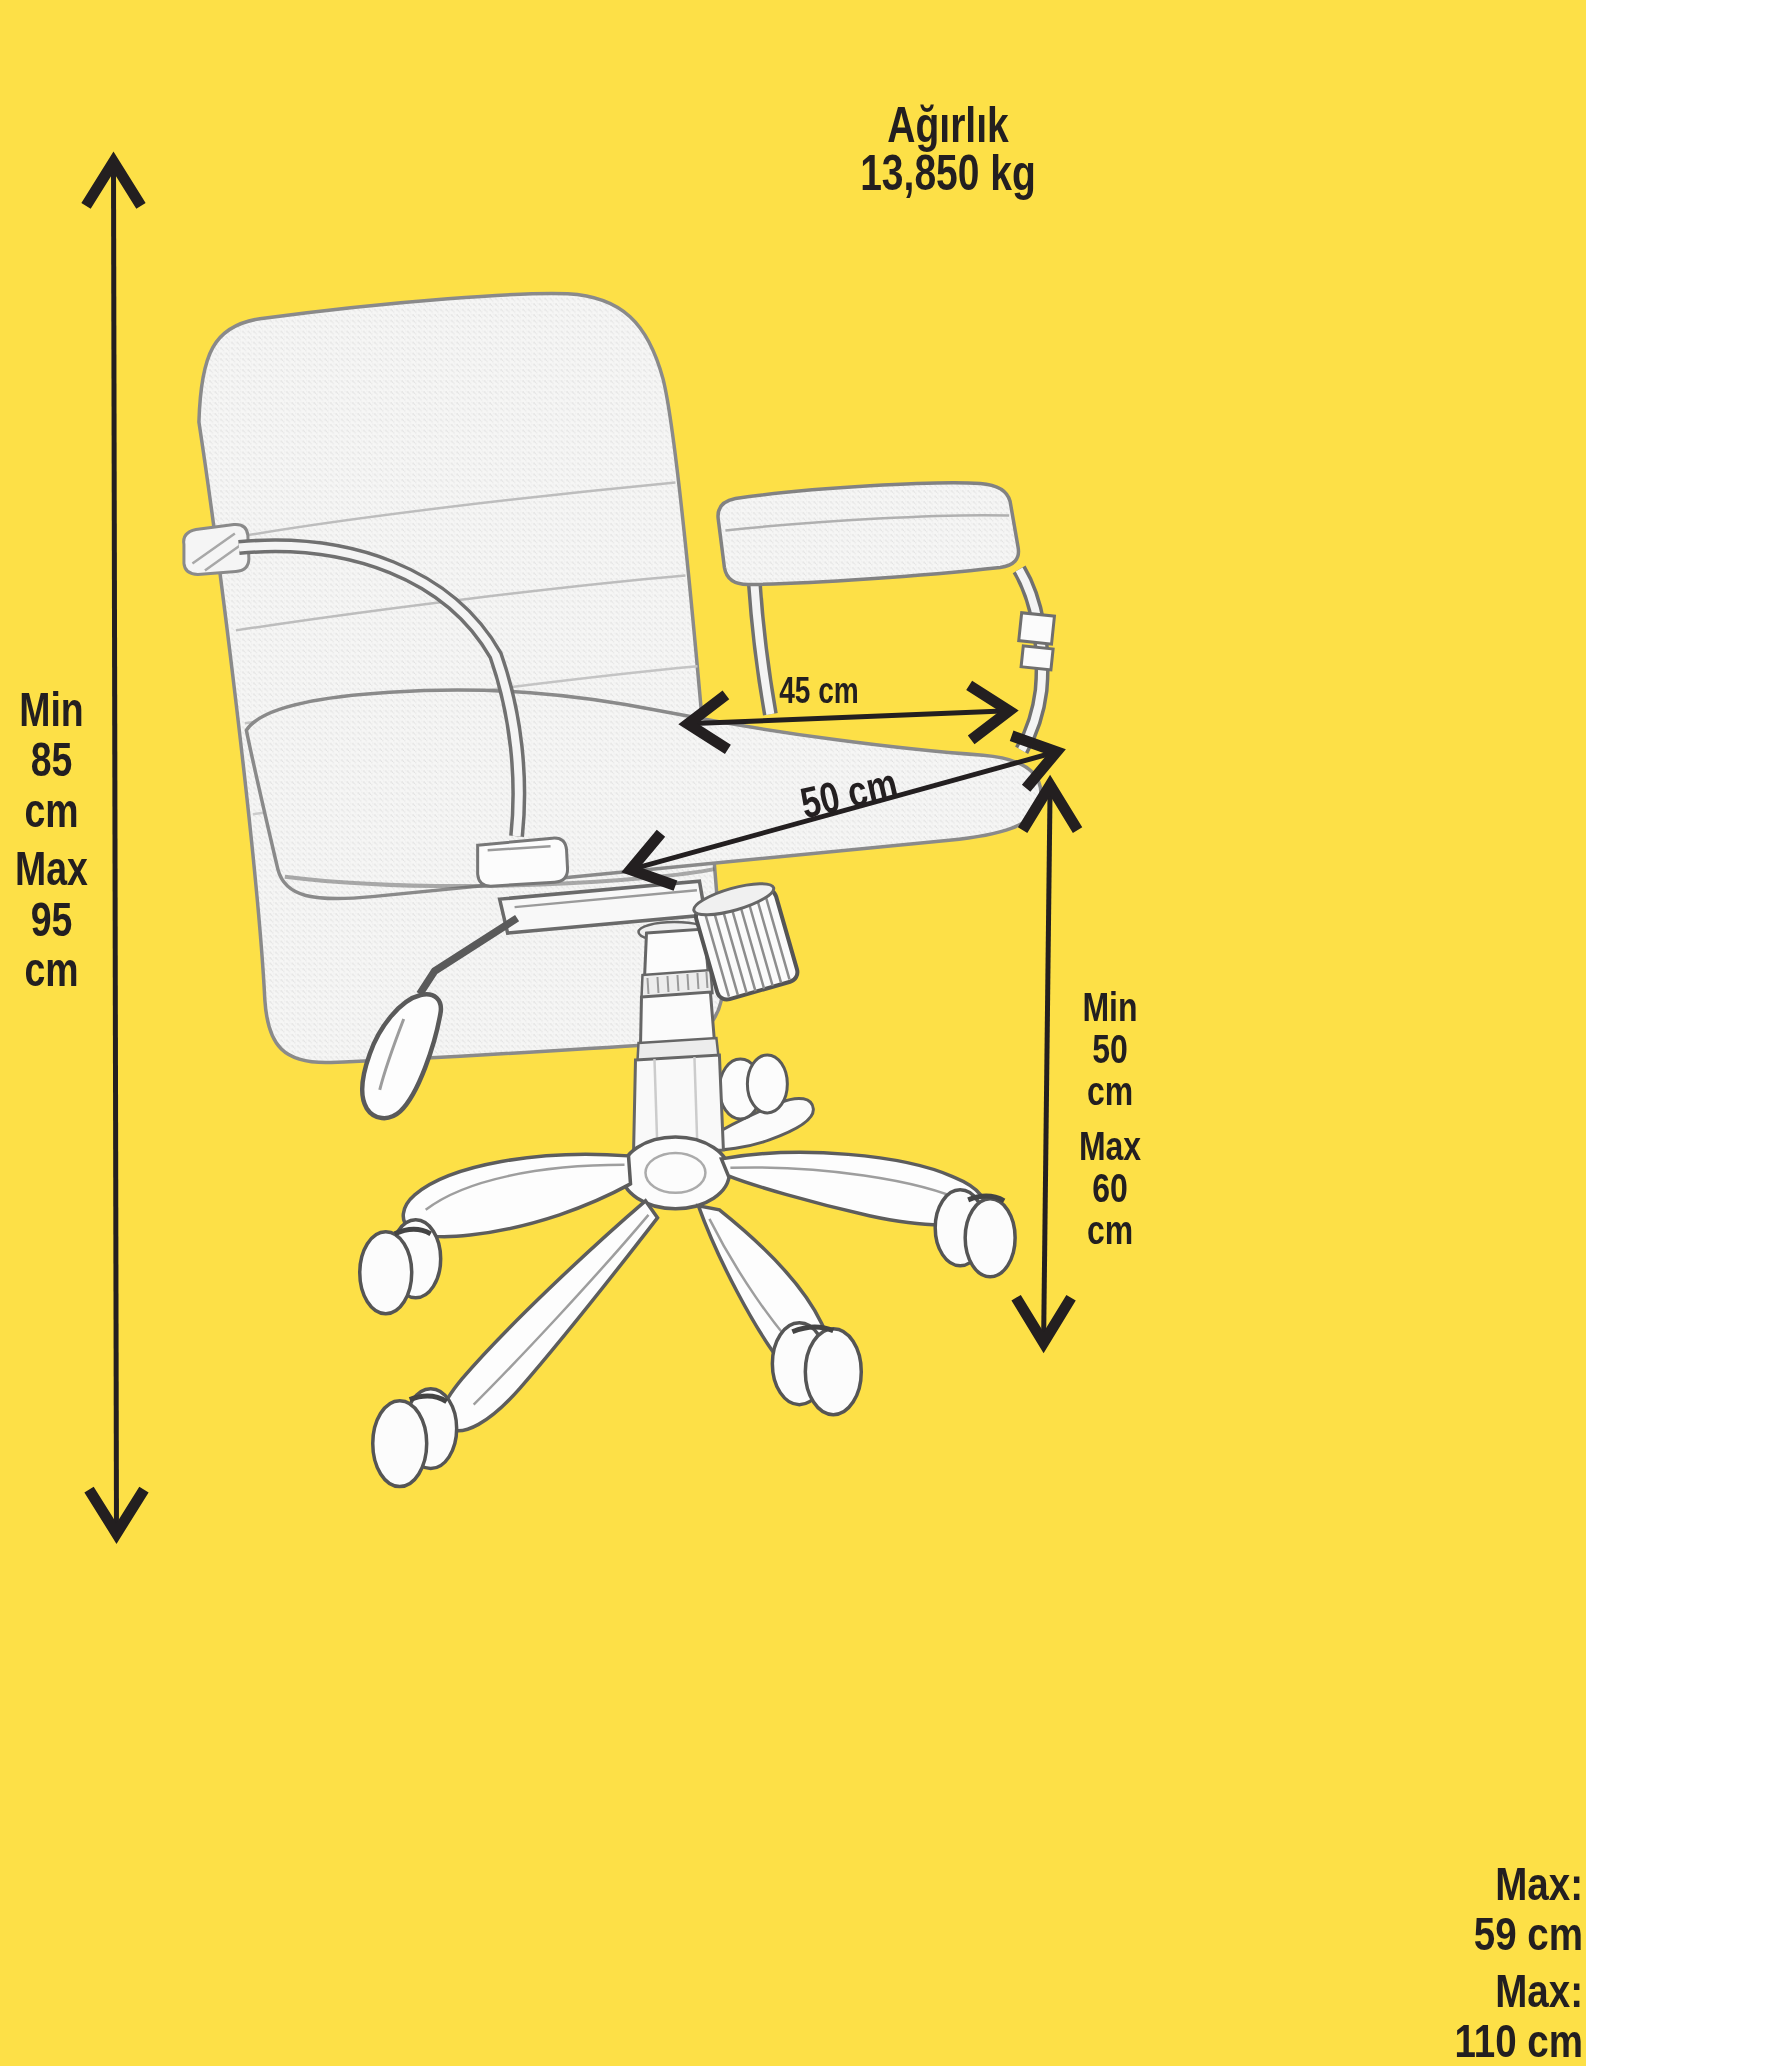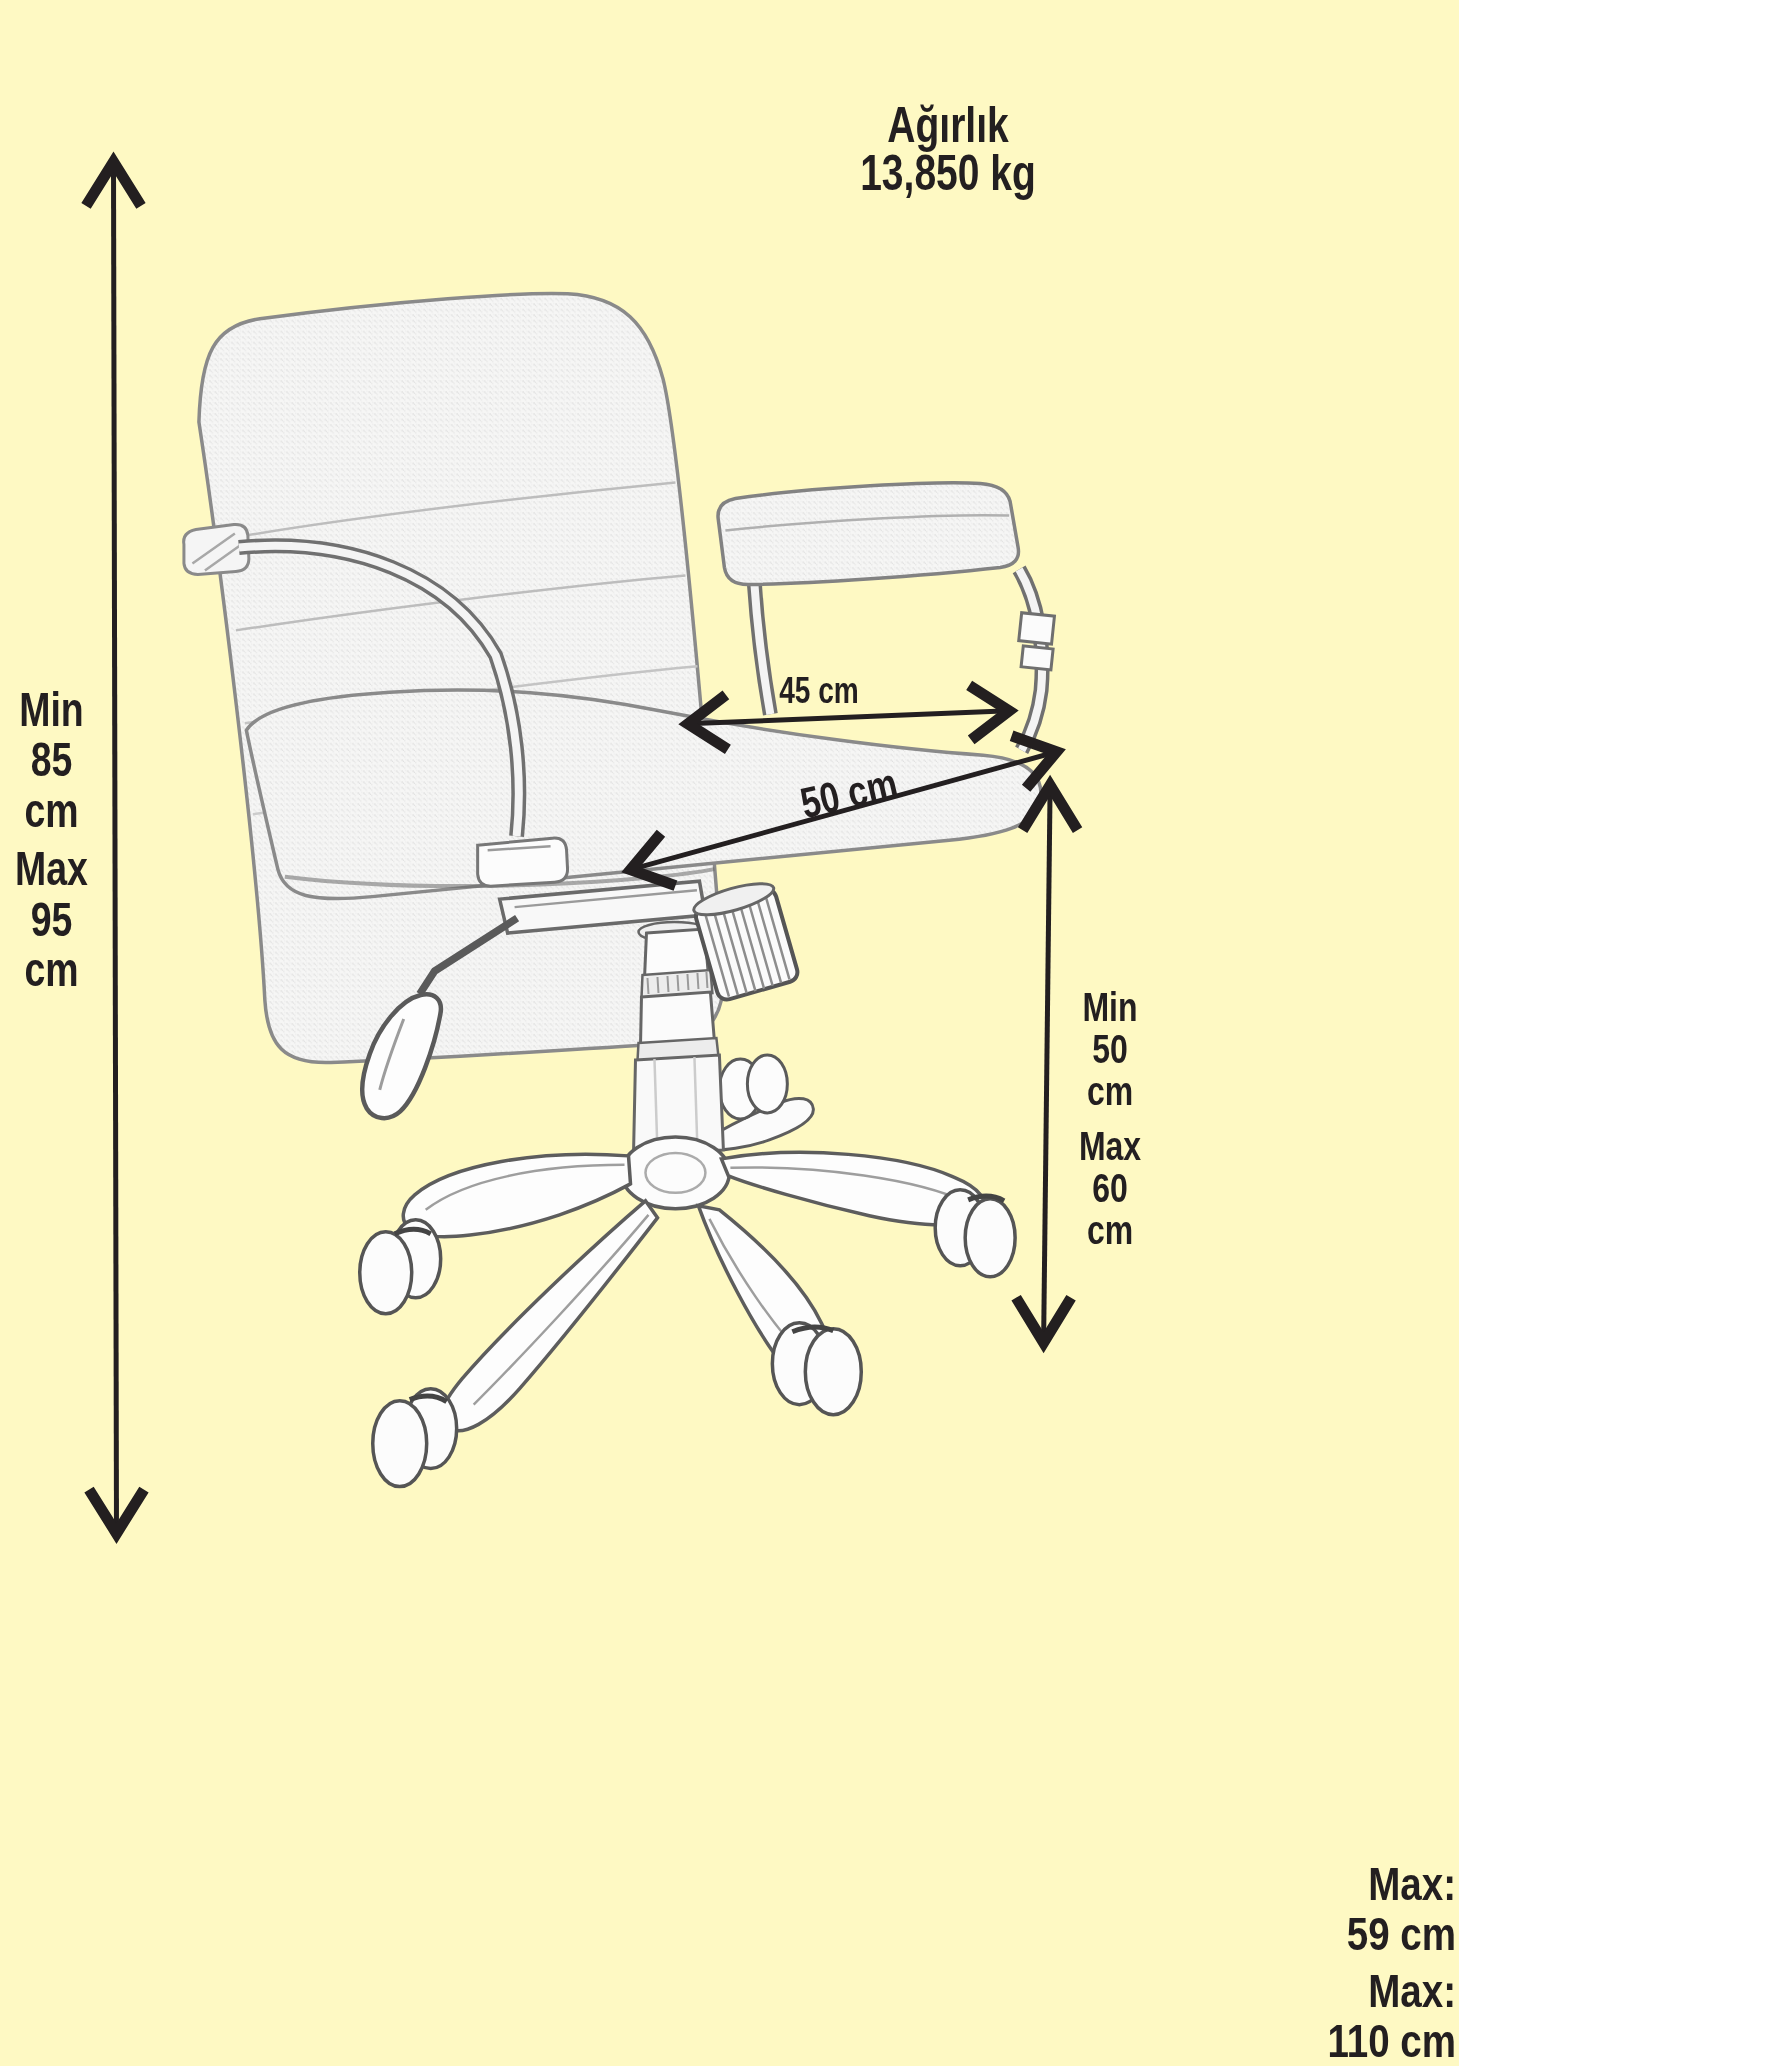--- a/index.html
+++ b/index.html
@@ -1,16 +1,16 @@
 <!DOCTYPE html>
 <html style="font-size:8px"><head>
 <meta charset="utf-8">
 <style>
   html,body{margin:0;padding:0;background:#ffffff;}
-  .page{position:relative;width:1459px;height:2066px;background:#fef9c3;overflow:hidden;
+  .page{position:relative;width:1586px;height:2066px;background:#fde047;overflow:hidden;
         font-family:"Liberation Sans",sans-serif;color:#231f20;}
   .art{position:absolute;left:0;top:0;width:1771px;height:2066px;}
   .lbl{position:absolute;font-weight:700;color:#231f20;}
   .condensed{transform:scaleX(0.78);transform-origin:center top;}
   .lbl .line{display:block;}
   .weight{left:748px;top:102px;width:400px;text-align:center;font-size:50px;line-height:0.95;}
   .back-h{left:0px;top:685px;width:103px;text-align:center;font-size:48px;line-height:1.05;}
   .back-h .pair2{margin-top:8px;}
   .w45{left:714px;top:673px;width:210px;text-align:center;font-size:36px;line-height:1;}
   .d50{left:744px;top:772px;width:210px;text-align:center;font-size:43px;line-height:1;

